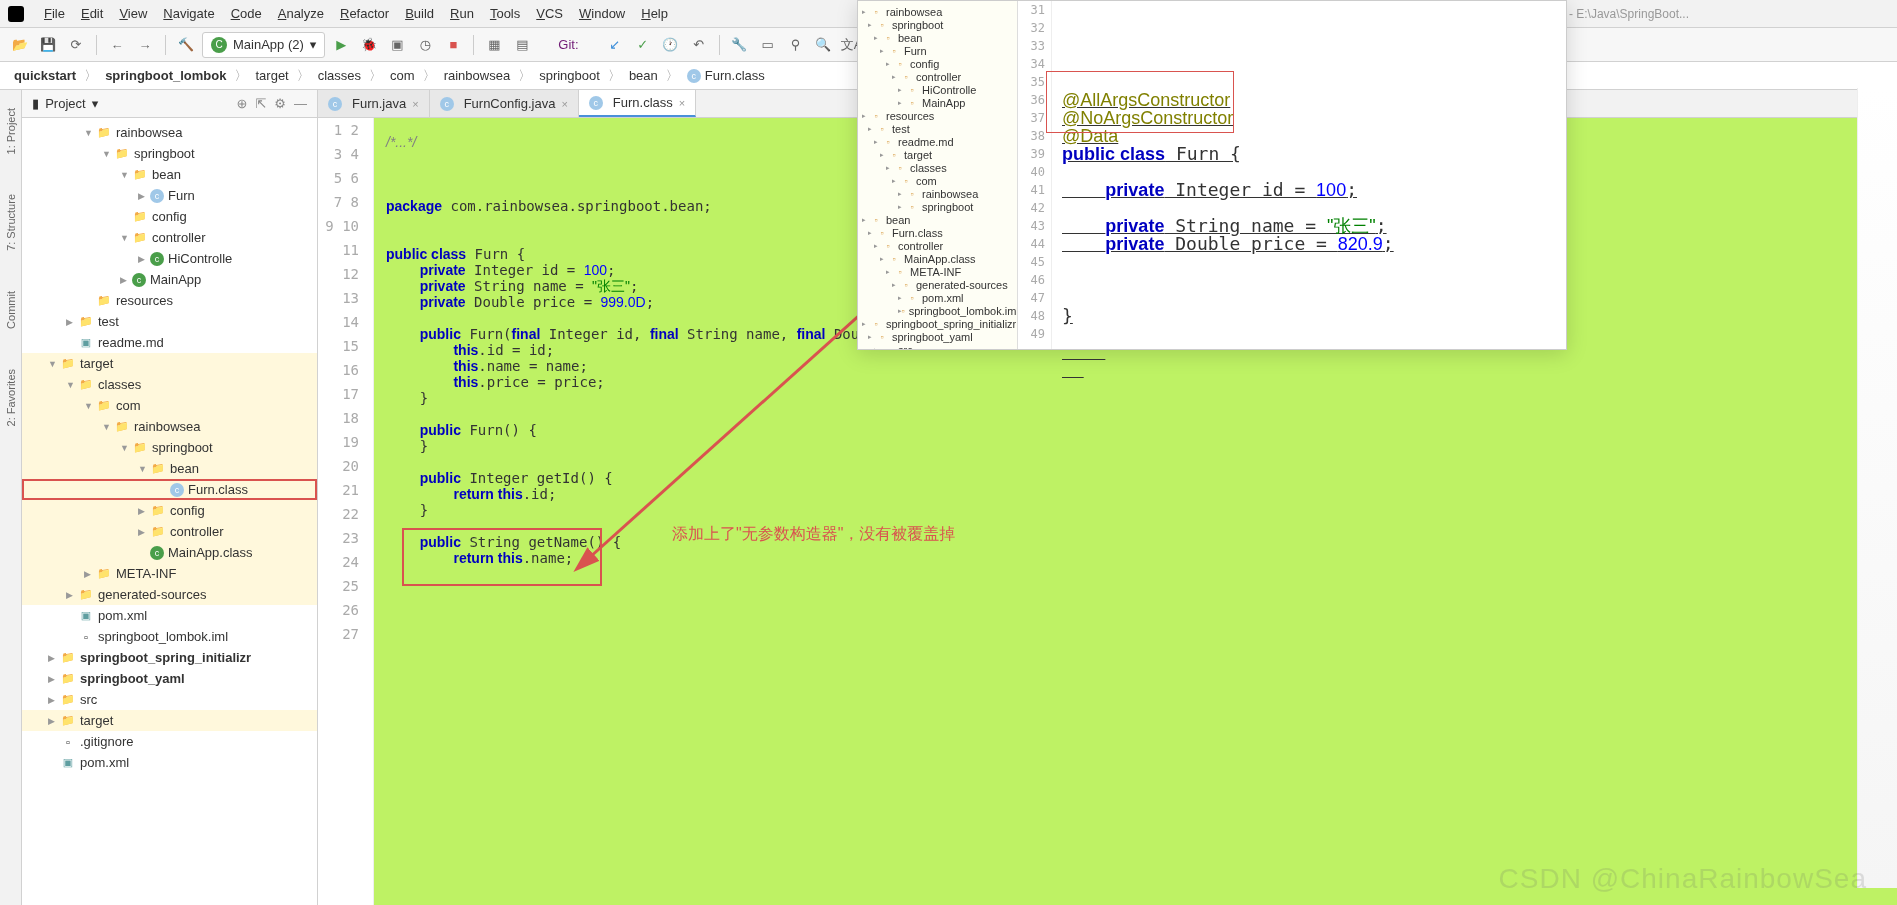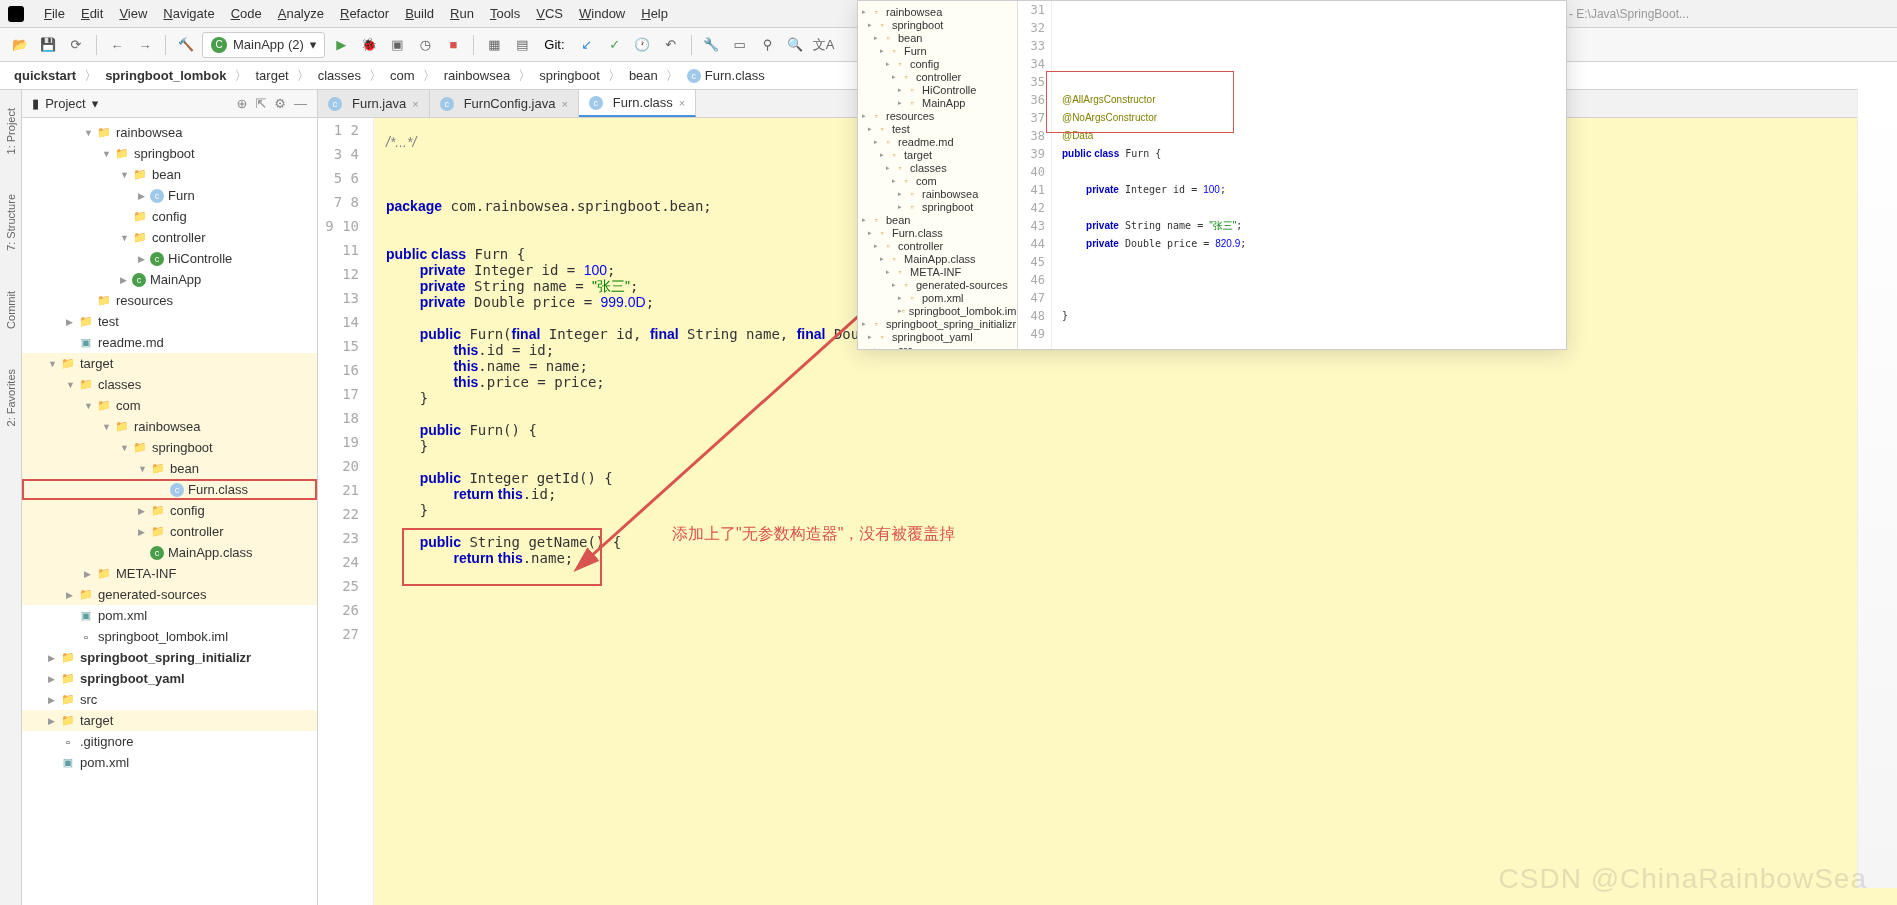--- a/index.html
+++ b/index.html
@@ -11,21 +11,21 @@
 .menu-item { padding: 4px 8px; cursor: pointer; }
 .menu-item u { text-decoration: underline; }
 .title-path { margin-left: auto; color: #999; font-size: 12px; padding-right: 200px; }
 
 
 .toolbar { height: 34px; display: flex; align-items: center; padding: 0 8px; border-bottom: 1px solid #d1d1d1; background: #f7f7f7; gap: 4px; }
 .tb-btn { width: 24px; height: 24px; display: flex; align-items: center; justify-content: center; cursor: pointer; color: #666; border-radius: 3px; }
 .tb-sep { width: 1px; height: 20px; background: #ccc; margin: 0 4px; }
 .run-config { display: flex; align-items: center; gap: 6px; padding: 2px 8px; border: 1px solid #ccc; border-radius: 3px; background: #fff; height: 26px; }
 .run-config .icon-c { width: 16px; height: 16px; background: #4a9e4a; border-radius: 50%; color: #fff; font-size: 10px; display: flex; align-items: center; justify-content: center; }
-.git-label { color: #000000; margin: 0 6px; }
+.git-label { color: #701a75; margin: 0 20px; }
 .play-icon { color: #4a9e4a; }
 .bug-icon { color: #4a9e4a; }
 .stop-icon { color: #d9534f; }
 .blue-icon { color: #3f8fd9; }
 
 
 .breadcrumbs { height: 28px; display: flex; align-items: center; padding: 0 10px; border-bottom: 1px solid #d1d1d1; background: #fff; gap: 4px; }
 .crumb { color: #333; padding: 2px 4px; }
 .crumb-sep { color: #999; }
 .crumb.final { display: flex; align-items: center; gap: 4px; }
@@ -59,40 +59,40 @@
 .editor-area { flex: 1; display: flex; flex-direction: column; position: relative; }
 .tabs { height: 28px; display: flex; border-bottom: 1px solid #d1d1d1; background: #f2f2f2; }
 .tab { display: flex; align-items: center; padding: 0 10px; gap: 6px; border-right: 1px solid #d1d1d1; cursor: pointer; background: #e8e8e8; }
 .tab.active { background: #fff; border-bottom: 2px solid #4a90d9; }
 .tab .close { color: #999; font-size: 11px; }
 .tab .file-c { width: 14px; height: 14px; }
 
 .banner { background: #fff8dc; padding: 8px 14px; border-bottom: 1px solid #e0d89c; font-size: 13px; color: #555; }
 .banner2 { background: #fff8dc; padding: 8px 14px; border-bottom: 1px solid #e0d89c; font-size: 13px; color: #555; font-style: italic; }
 
-.code-wrap { flex: 1; display: flex; overflow: hidden; background: #fef9c3; }
+.code-wrap { flex: 1; display: flex; overflow: hidden; background: #bef264; }
 .gutter { width: 56px; text-align: right; padding-right: 14px; color: #aaa; font-family: "Consolas", monospace; font-size: 14px; line-height: 24px; background: #fff; border-right: 1px solid #eee; user-select: none; }
 .code { flex: 1; font-family: "Consolas", monospace; font-size: 14px; line-height: 16px; padding-left: 12px; white-space: pre; position: relative; }
 .kw { color: #0000c0; font-weight: bold; }
 .str { color: #008000; }
 .num { color: #0000ff; }
 .cmt { color: #808080; font-style: italic; }
 
 .red-box1 { position: absolute; border: 2px solid #d9534f; pointer-events: none; }
 .annotation { position: absolute; color: #d9534f; font-size: 16px; font-weight: normal; font-family: "Microsoft YaHei", sans-serif; }
 .arrow-svg { position: absolute; pointer-events: none; }
 
 
 .overlay { position: absolute; right: 330px; top: 0; width: 710px; height: 350px; border: 1px solid #ccc; background: #fff; box-shadow: 0 4px 20px rgba(0,0,0,0.15); display: flex; font-size: 12px; }
 .overlay-tree { width: 160px; background: #fefef5; border-right: 1px solid #ddd; overflow: hidden; font-size: 11px; padding: 4px 0; }
 .ov-row { display: flex; align-items: center; height: 13px; padding-left: 4px; white-space: nowrap; }
 .ov-row .tree-arrow { font-size: 7px; width: 8px; }
 .ov-row .tree-icon { width: 12px; font-size: 9px; }
 .ov-gutter { width: 34px; text-align: right; padding-right: 6px; color: #aaa; font-family: monospace; font-size: 12px; line-height: 18px; border-right: 1px solid #eee; }
-.ov-code { flex: 1; font-family: "Consolas", monospace; font-size: 10px; line-height: 18px; padding-left: 10px; white-space: pre; position: relative; }
+.ov-code { flex: 1; font-family: "Consolas", monospace; font-size: 18px; line-height: 18px; padding-left: 10px; white-space: pre; position: relative; text-decoration: underline; }
 .anno { color: #808000; }
 .red-box2 { position: absolute; border: 1px solid #d9534f; pointer-events: none; }
 
 .minimap { position: absolute; right: 0; top: 88px; width: 40px; height: 800px; background: linear-gradient(#fff, #f5f5f5); border-left: 1px solid #eee; }
 
 .watermark { position: absolute; right: 30px; bottom: 10px; font-size: 28px; color: rgba(100,100,100,0.18); font-weight: normal; letter-spacing: 1px; }
 </style>
 </head>
 <body>
 

